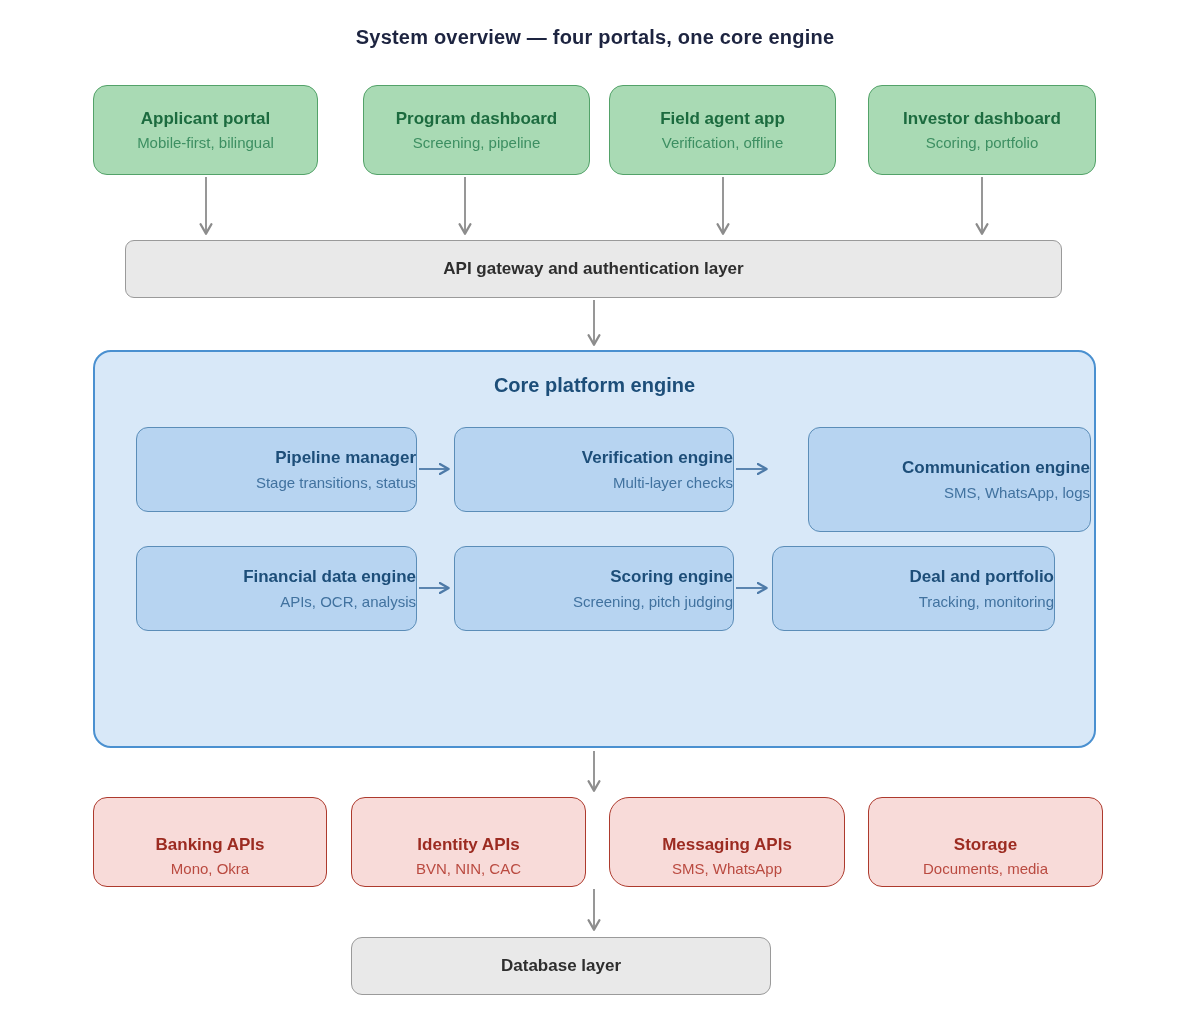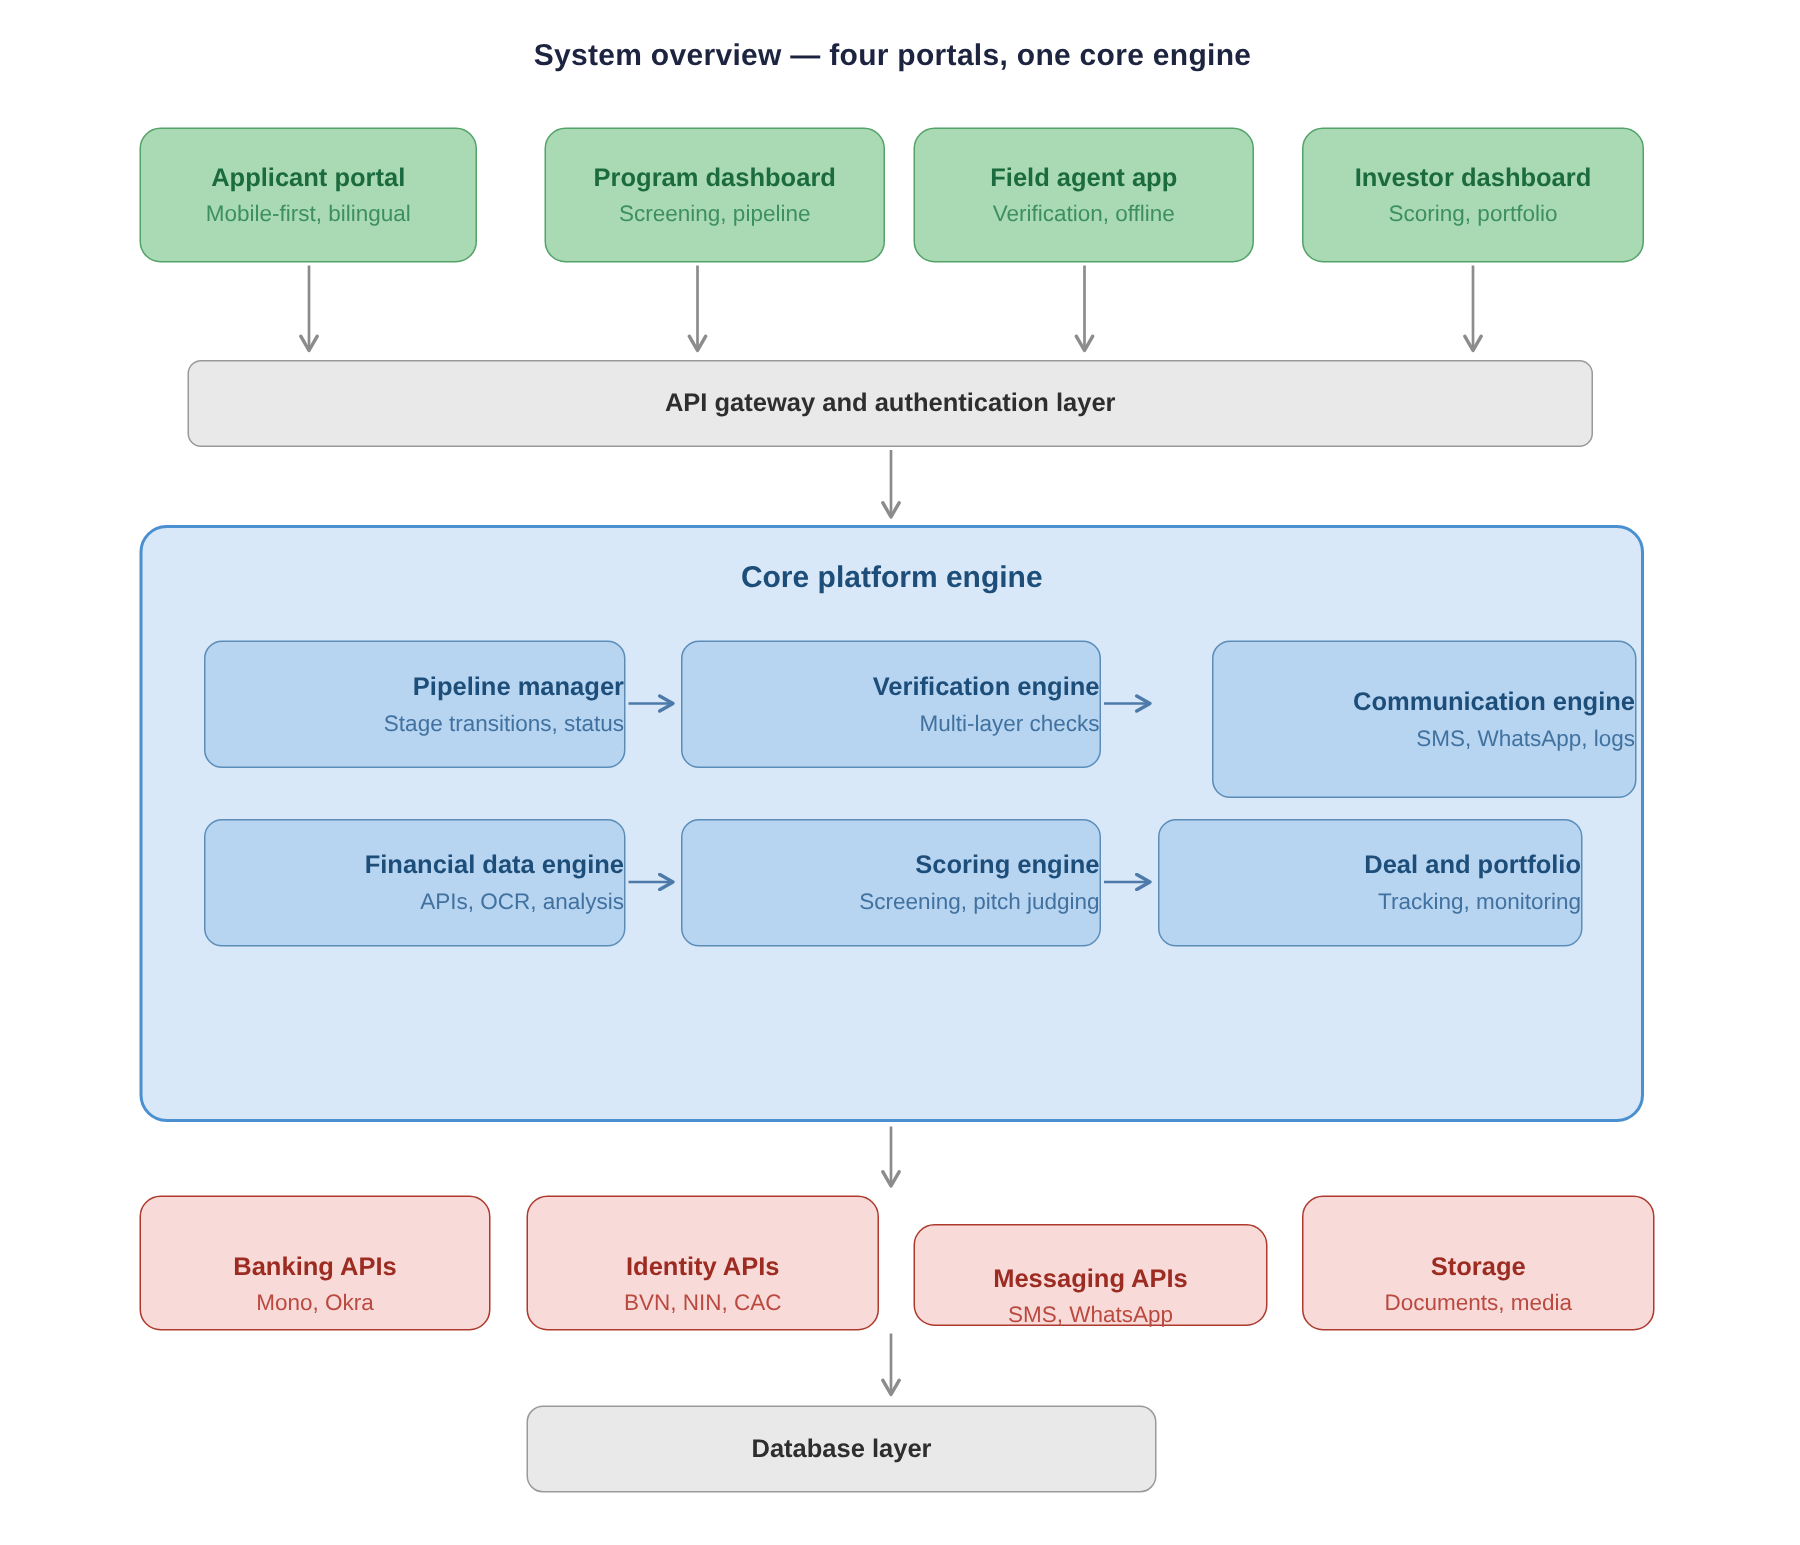--- a/index.html
+++ b/index.html
@@ -123,21 +123,21 @@
   </div>
 
   <div class="box external" style="left:93px;  top:797px; width:234px; height:90px;">
     <div class="t">Banking APIs</div>
     <div class="s">Mono, Okra</div>
   </div>
   <div class="box external" style="left:351px; top:797px; width:235px; height:90px;">
     <div class="t">Identity APIs</div>
     <div class="s">BVN, NIN, CAC</div>
   </div>
-  <div class="box external" style="left:609px; top:816px; width:236px; height:68px;">
+  <div class="box external" style="left:609px; top:797px; width:236px; height:90px;border-radius:20px;">
     <div class="t">Messaging APIs</div>
     <div class="s">SMS, WhatsApp</div>
   </div>
   <div class="box external" style="left:868px; top:797px; width:235px; height:90px;">
     <div class="t">Storage</div>
     <div class="s">Documents, media</div>
   </div>
 
   <div class="bar" style="left:351px; top:937px; width:420px; height:58px; border-radius:11px;">
     <span>Database layer</span>

